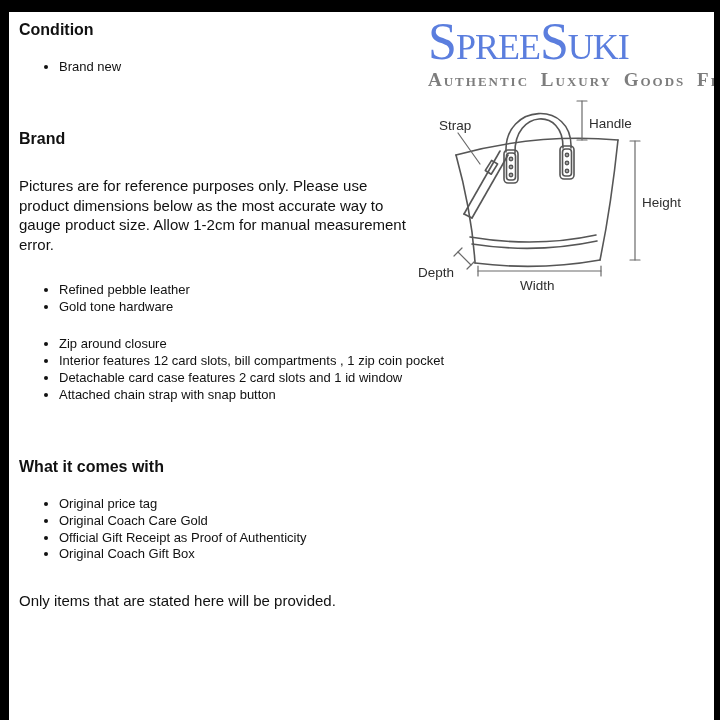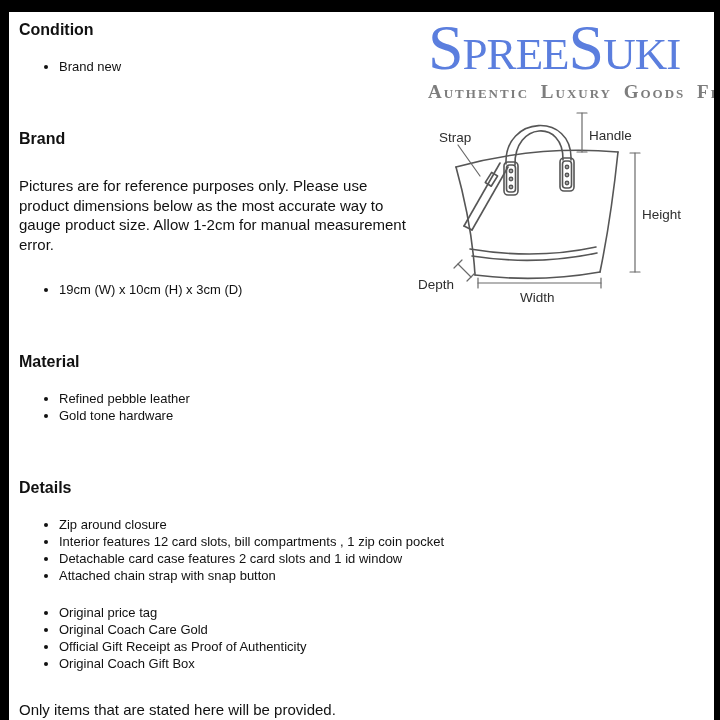--- a/index.html
+++ b/index.html
@@ -27,21 +27,21 @@
   .media-float{
     float:right;
     width:300px;
     margin:-4px 0 6px 8px;
     overflow:hidden;
   }
   .logo{padding-left:14px;white-space:nowrap;overflow:hidden;}
   .brand{
     font-family:"Liberation Serif","DejaVu Serif",serif;
     font-variant:small-caps;
-    font-size:64px;
+    font-size:52px;
     line-height:1.0;
     color:var(--brand-blue);
     letter-spacing:-1px;
     display:block;
   }
   .tagline{
     font-family:"Liberation Serif","DejaVu Serif",serif;
     font-variant:small-caps;
     font-size:19px;
     line-height:1.0;
@@ -133,38 +133,34 @@
       </svg>
     </div>
 
     <h3>Condition</h3>
     <ul>
       <li>Brand new</li>
     </ul>
 
     <h3>Brand</h3>
     <p>Pictures are for reference purposes only. Please use product dimensions below as the most accurate way to gauge product size. Allow 1-2cm for manual measurement error.</p>
-    <ul>
-      <li>19cm (W) x 10cm (H) x 3cm (D)</li>
-    </ul>
 
-    <h3>Material</h3>
     <ul>
       <li>Refined pebble leather</li>
       <li>Gold tone hardware</li>
     </ul>
 
-    <h3>Details</h3>
     <ul>
       <li>Zip around closure</li>
       <li>Interior features 12 card slots, bill compartments , 1 zip coin pocket</li>
       <li>Detachable card case features 2 card slots and 1 id window</li>
       <li>Attached chain strap with snap button</li>
     </ul>
 
+    <h3>What it comes with</h3>
     <ul>
       <li>Original price tag</li>
       <li>Original Coach Care Gold</li>
       <li>Official Gift Receipt as Proof of Authenticity</li>
       <li>Original Coach Gift Box</li>
     </ul>
 
     <p>Only items that are stated here will be provided.</p>
 
   </div>

